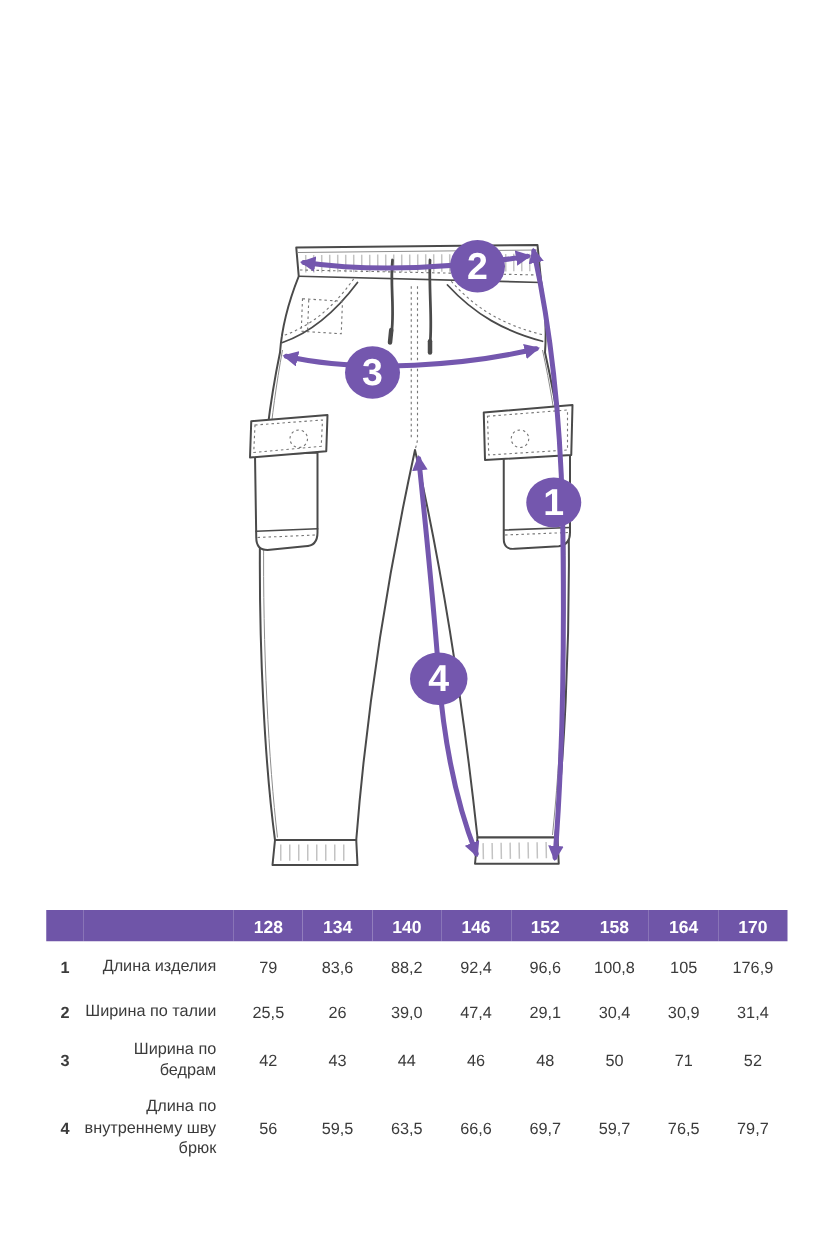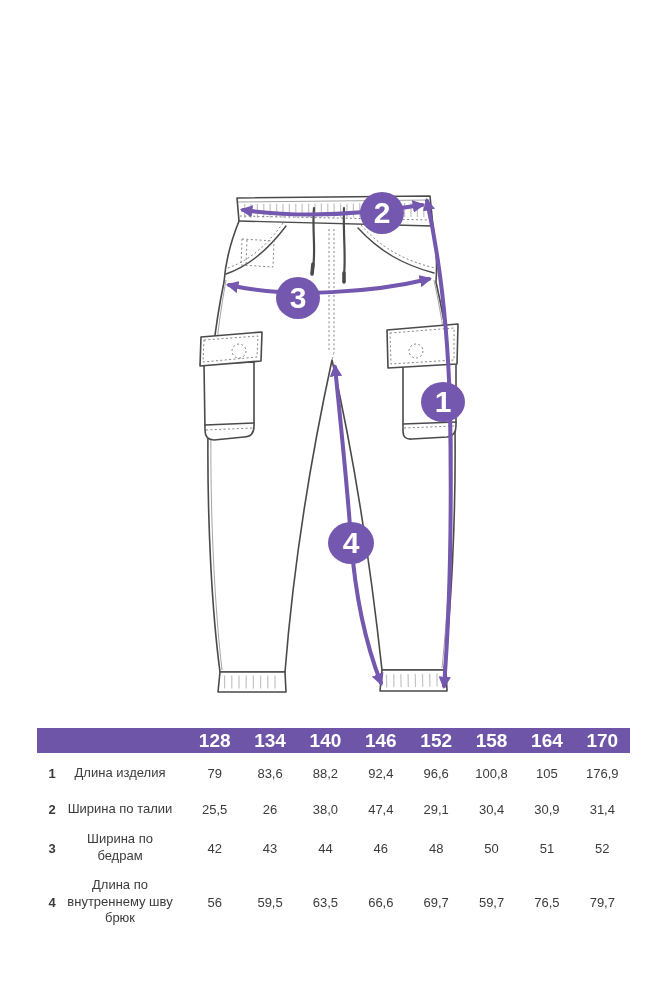--- a/index.html
+++ b/index.html
@@ -39,26 +39,26 @@
 
   
   .size-table {
     position:absolute; left:37px; top:728px; width:593px;
     border-collapse:collapse; table-layout:fixed; color:#3b3b3b;
   }
   .size-table col.c-num   { width:30px; }
   .size-table col.c-label { width:120px; }
   .size-table thead th {
     background:#6F55A8; color:#ffffff; height:25px;
-    font-size:19px; font-weight:700; text-align:center; padding:0;
+    font-size:14px; font-weight:700; text-align:center; padding:0;
   }
   .size-table td {
     font-size:13px; text-align:center; vertical-align:middle; padding:0;
   }
-  .size-table td.label { text-align:center; line-height:1.3; padding-right:14px; }
+  .size-table td.label { text-align:right; line-height:1.3; padding-right:14px; }
   .size-table td.num   { font-weight:700; }
   .size-table tr.r1 { height:40px; }
   .size-table tr.r2 { height:32px; }
   .size-table tr.r3 { height:46px; }
   .size-table tr.r4 { height:62px; }
 </style>
 </head>
 <body>
 
 <div class="page">
@@ -203,37 +203,37 @@
         <td>96,6</td>
         <td>100,8</td>
         <td>105</td>
         <td>176,9</td>
       </tr>
       <tr class="r2">
         <td class="num">2</td>
         <td class="label">Ширина по талии</td>
         <td>25,5</td>
         <td>26</td>
-        <td>38,0</td>
+        <td>39,0</td>
         <td>47,4</td>
         <td>29,1</td>
         <td>30,4</td>
         <td>30,9</td>
         <td>31,4</td>
       </tr>
       <tr class="r3">
         <td class="num">3</td>
         <td class="label">Ширина по бедрам</td>
         <td>42</td>
         <td>43</td>
         <td>44</td>
         <td>46</td>
         <td>48</td>
         <td>50</td>
-        <td>51</td>
+        <td>71</td>
         <td>52</td>
       </tr>
       <tr class="r4">
         <td class="num">4</td>
         <td class="label">Длина по внутреннему шву брюк</td>
         <td>56</td>
         <td>59,5</td>
         <td>63,5</td>
         <td>66,6</td>
         <td>69,7</td>

